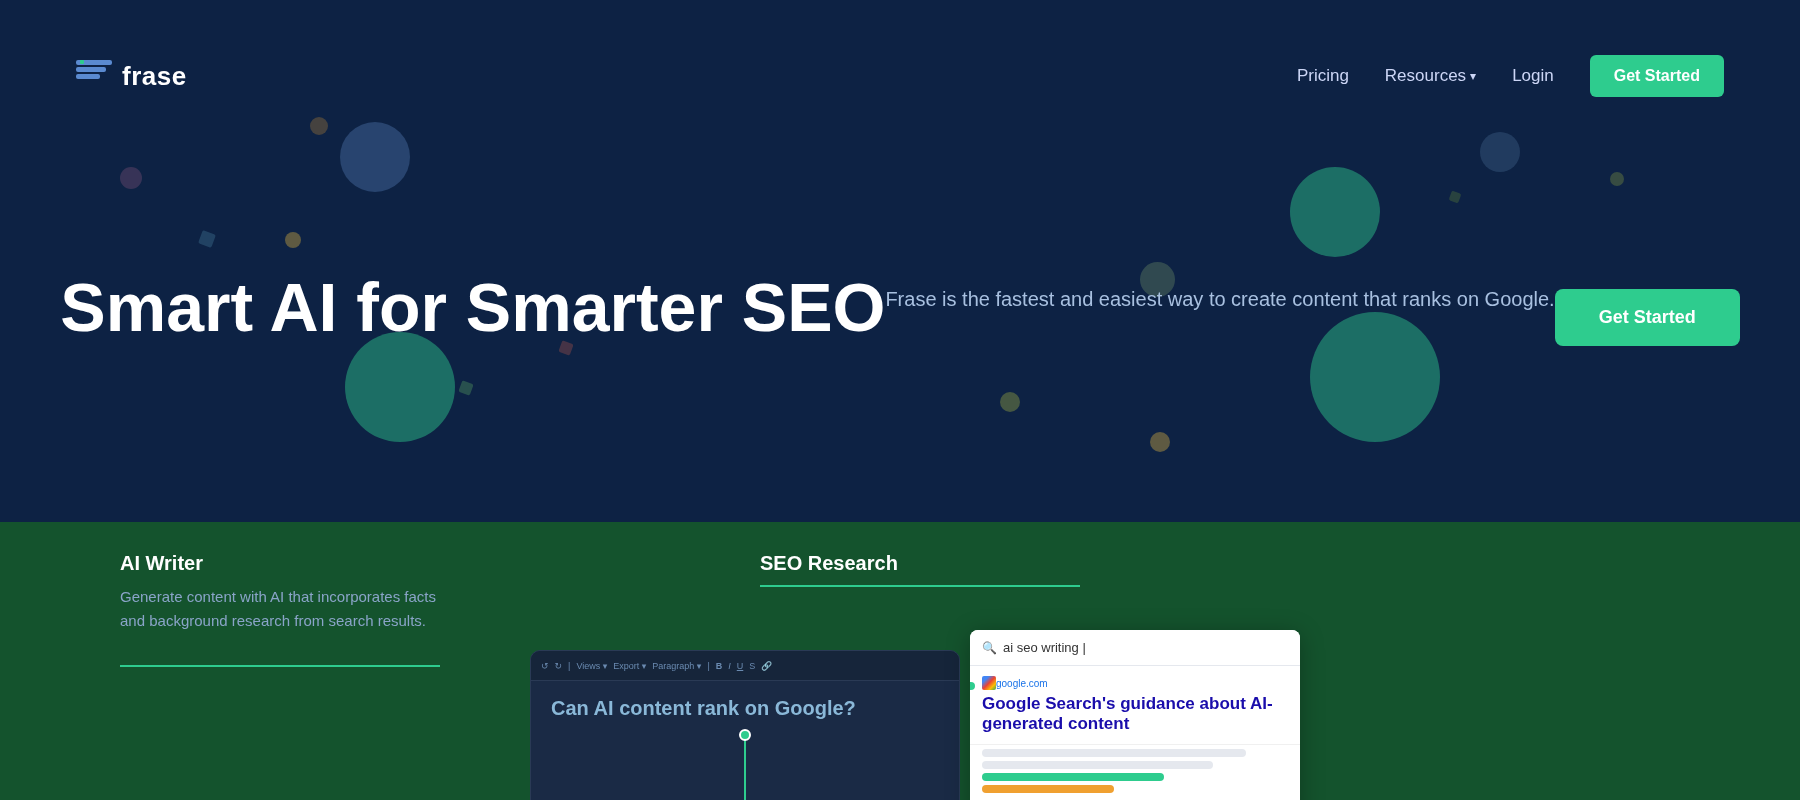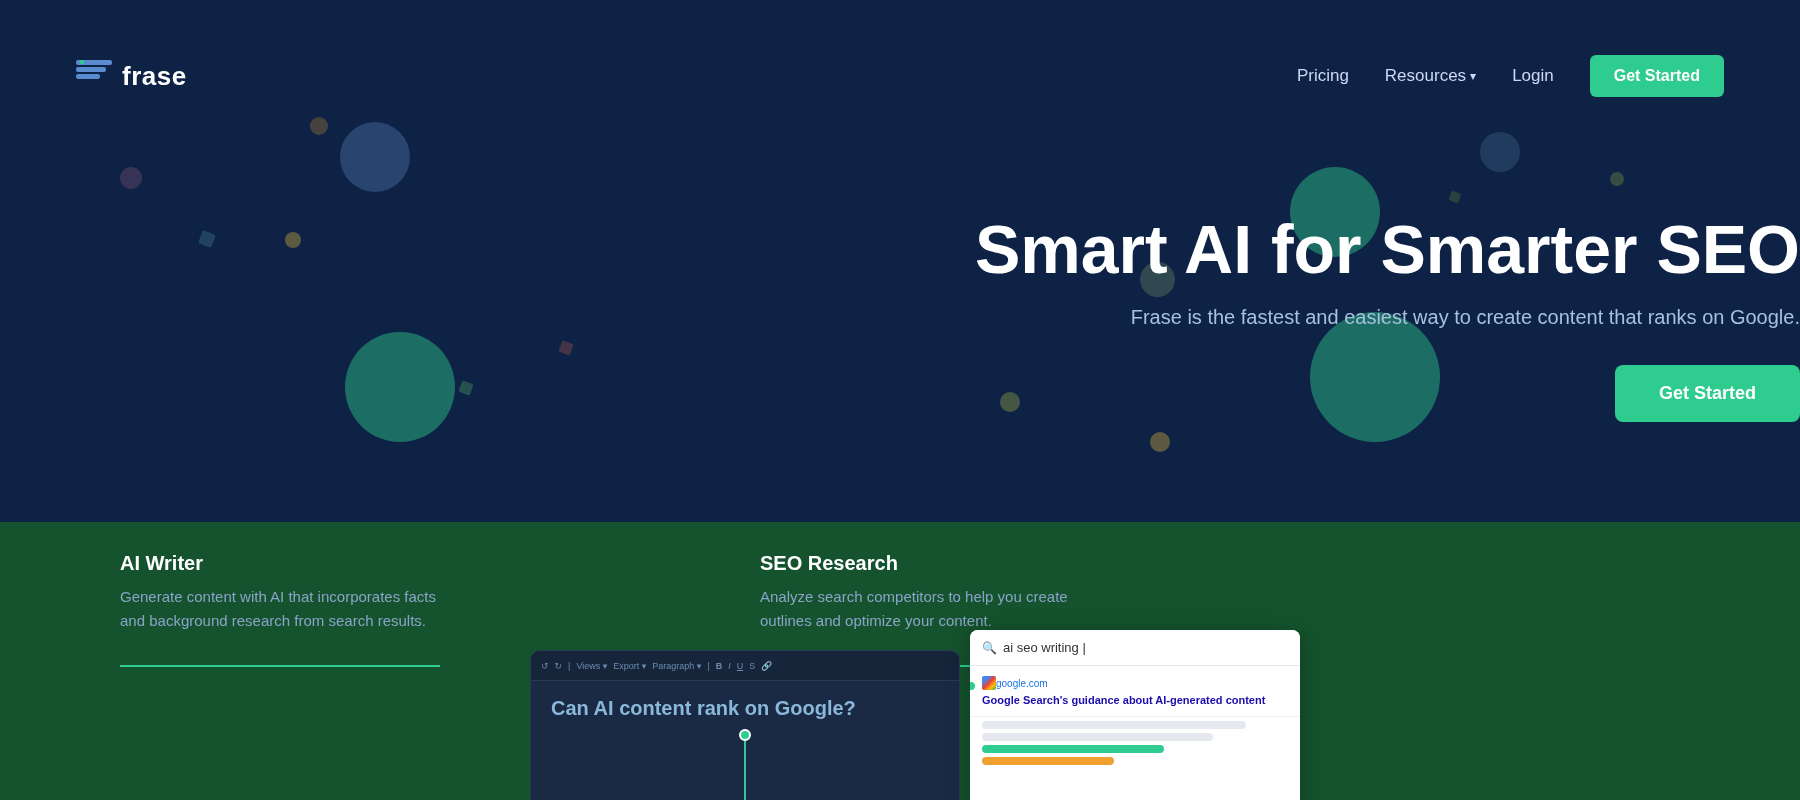--- a/index.html
+++ b/index.html
@@ -78,22 +78,21 @@
       font-weight: 600;
       cursor: pointer;
     }
 
     
     .hero {
       position: relative;
       width: 100%;
       height: 410px;
       display: flex;
-      flex-direction: column;
-      align-items: flex-end;
+      align-items: center;
       justify-content: center;
       text-align: center;
       overflow: hidden;
     }
 
     .hero-title {
       font-size: 68px;
       font-weight: 800;
       color: #ffffff;
       line-height: 1.1;
@@ -275,21 +274,21 @@
       border-radius: 2px;
       background: linear-gradient(135deg, #4285f4 25%, #ea4335 50%, #fbbc05 75%, #34a853 100%);
     }
 
     .search-result-url {
       font-size: 10px;
       color: #1a73e8;
     }
 
     .search-result-title {
-      font-size: 11px;
+      font-size: 17px;
       color: #1a0dab;
       font-weight: 600;
     }
 
     .result-placeholder-bar {
       height: 8px;
       background: #e5e8ee;
       border-radius: 4px;
       margin: 4px 12px;
     }
@@ -373,21 +372,20 @@
 
 <section class="features">
   <div class="feature-left">
     <div class="feature-title">AI Writer</div>
     <div class="feature-desc">Generate content with AI that incorporates facts and background research from search results.</div>
     <div class="feature-line"></div>
   </div>
 
   <div class="feature-right">
     <div class="feature-title">SEO Research</div>
-    <div class="feature-desc">Analyze search competitors to help you create outlines and optimize your content.</div>
     <div class="feature-line"></div>
   </div>
 
   <div class="screenshots-area">
 
     <div class="screen-editor">
       <div class="editor-toolbar">
         <span class="toolbar-item">↺</span>
         <span class="toolbar-item">↻</span>
         <span class="toolbar-item">|</span>

